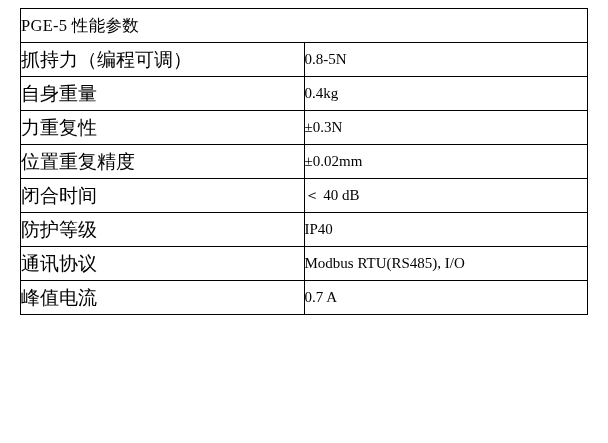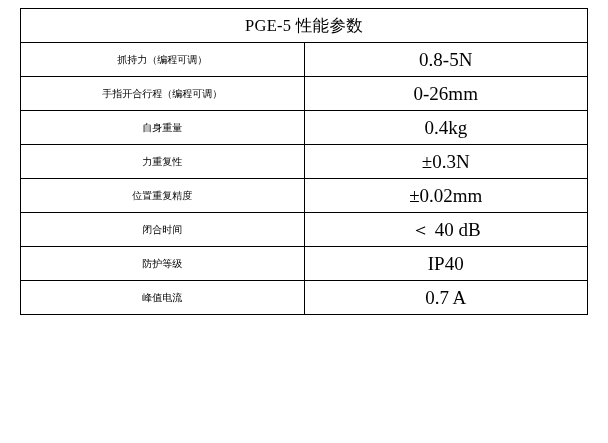--- a/index.html
+++ b/index.html
@@ -22,61 +22,57 @@
     background: #ffffff;
   }
   table.spec {
     border-collapse: collapse;
     width: 568px;
     margin: 4px auto 0 auto;
     table-layout: fixed;
   }
   table.spec td, table.spec th {
     border: 1px solid #000000;
-    text-align: center;
+    text-align: left;
     vertical-align: middle;
     padding: 0;
     height: 33px;
     font-weight: normal;
   }
   .title-cell {
     font-size: 16.5px;
     font-weight: bold;
     letter-spacing: 0.3px;
     height: 36px;
   }
   .param-name {
     width: 54%;
-    font-size: 10px;
+    font-size: 19px;
     margin-left: 44px;
   }
   .param-value {
     width: 46%;
-    font-size: 19px;
+    font-size: 15px;
   }
   .latin {
     font-family: "Liberation Serif", "DejaVu Serif", serif;
   }
 </style>
 </head>
 <body>
 
 <div class="sheet">
   <table class="spec">
     <tbody>
       <tr>
         <td class="title-cell" colspan="2">PGE-5  性能参数</td>
       </tr>
       <tr>
         <td class="param-name">抓持力（编程可调）</td>
         <td class="param-value latin">0.8-5N</td>
-      </tr>
-      <tr>
-        <td class="param-name">手指开合行程（编程可调）</td>
-        <td class="param-value latin">0-26mm</td>
       </tr>
       <tr>
         <td class="param-name">自身重量</td>
         <td class="param-value latin">0.4kg</td>
       </tr>
       <tr>
         <td class="param-name">力重复性</td>
         <td class="param-value latin">±0.3N</td>
       </tr>
       <tr>
@@ -85,18 +81,22 @@
       </tr>
       <tr>
         <td class="param-name">闭合时间</td>
         <td class="param-value latin">＜ 40 dB</td>
       </tr>
       <tr>
         <td class="param-name">防护等级</td>
         <td class="param-value latin">IP40</td>
       </tr>
       <tr>
+        <td class="param-name">通讯协议</td>
+        <td class="param-value latin">Modbus RTU(RS485), I/O</td>
+      </tr>
+      <tr>
         <td class="param-name">峰值电流</td>
         <td class="param-value latin">0.7 A</td>
       </tr>
     </tbody>
   </table>
 </div>
 
 </body></html>

